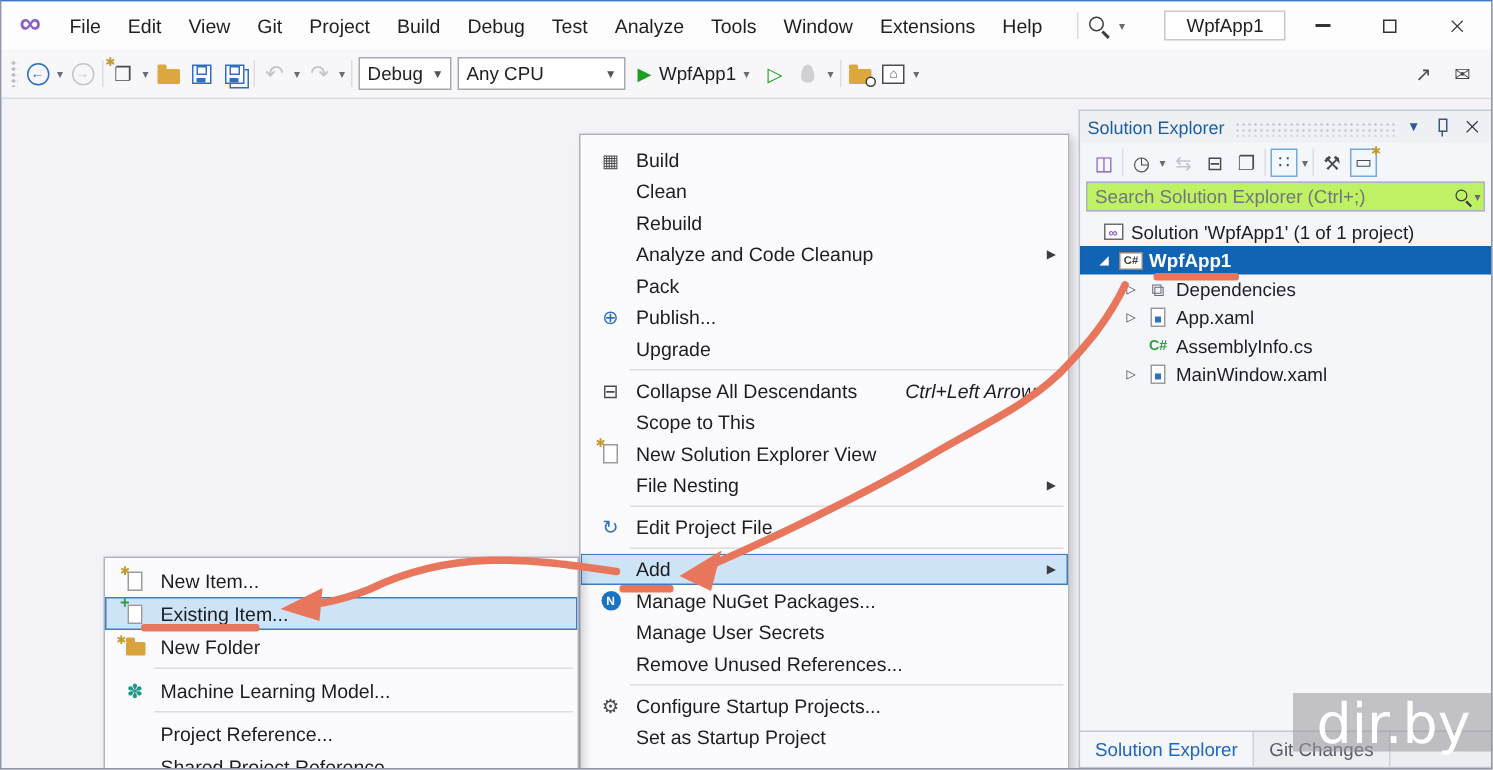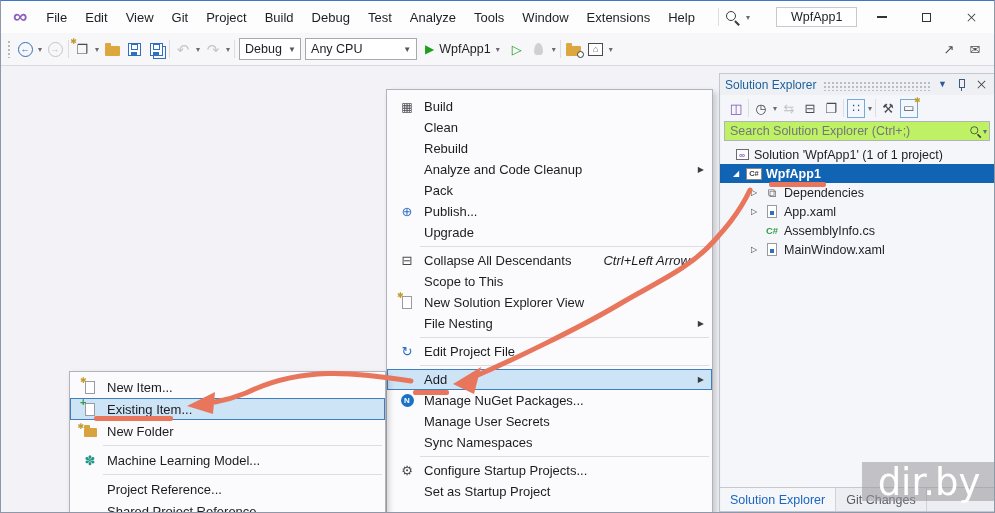--- a/index.html
+++ b/index.html
@@ -400,21 +400,21 @@
           <span class="nuget">N</span>
         </span>
         <span class="lbl">Manage NuGet Packages...</span>
       </div>
       <div class="mi">
         <span class="ic"></span>
         <span class="lbl">Manage User Secrets</span>
       </div>
       <div class="mi">
         <span class="ic"></span>
-        <span class="lbl">Sync Namespaces</span>
+        <span class="lbl">Remove Unused References...</span>
       </div>
       <div class="msep"></div>
       <div class="mi">
         <span class="ic">
           <span class="g c-dk fs13">⚙</span>
         </span>
         <span class="lbl">Configure Startup Projects...</span>
       </div>
       <div class="mi">
         <span class="ic"></span>

